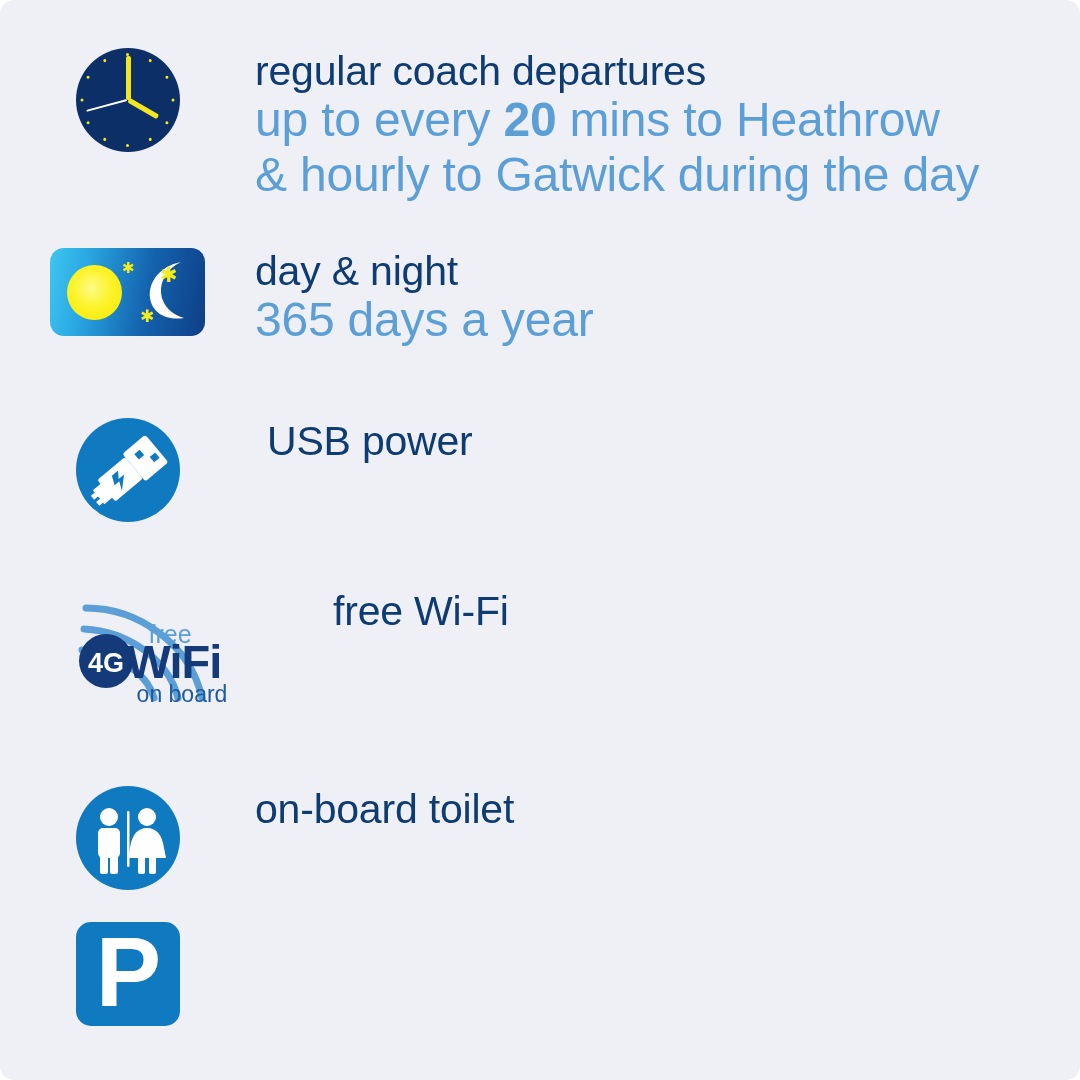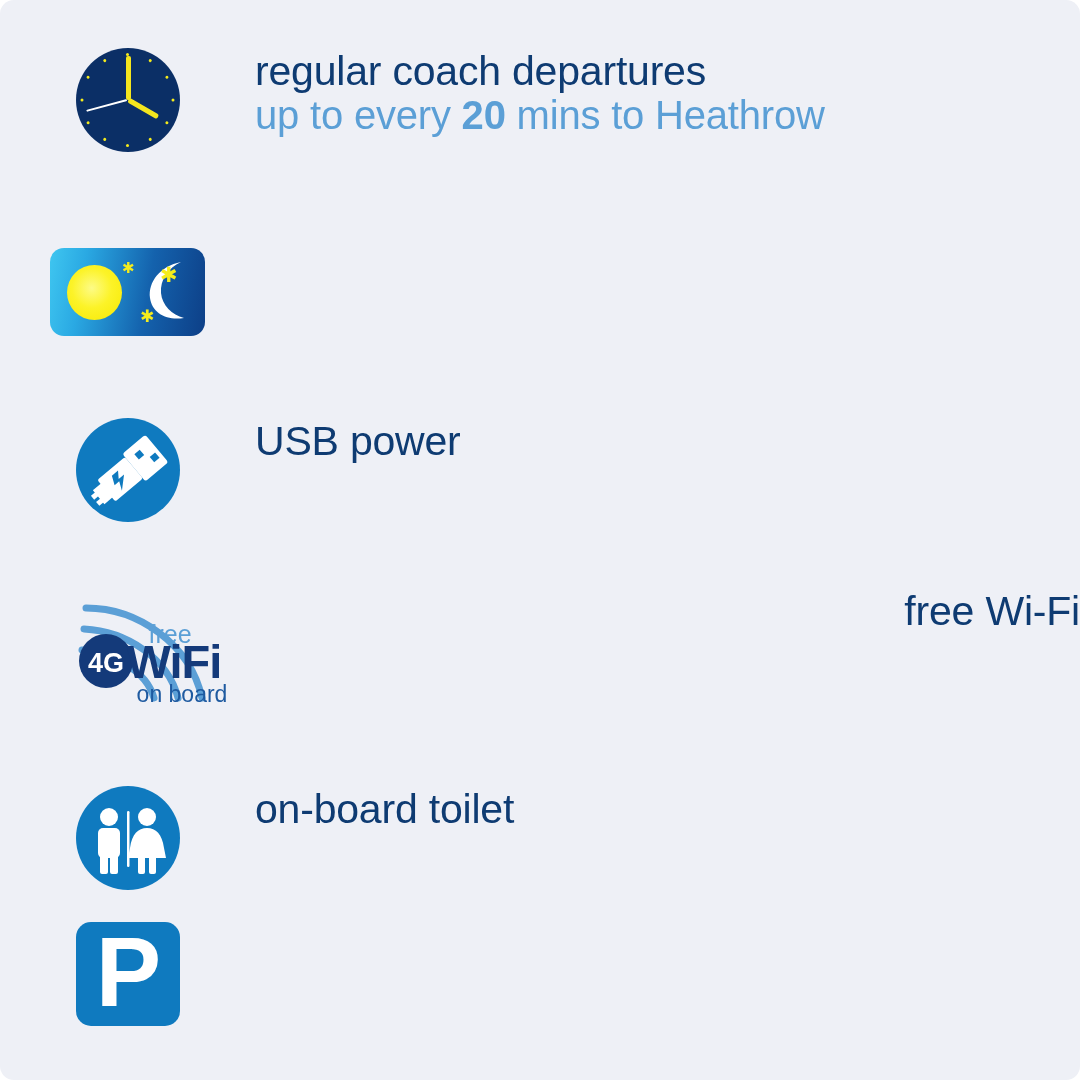--- a/index.html
+++ b/index.html
@@ -43,32 +43,32 @@
     color: #0e3b72;
     font-size: 41px;
     line-height: 1.06;
     font-weight: 400;
     letter-spacing: -0.2px;
     white-space: nowrap;
   }
 
   .subline {
     color: #5b9fd6;
-    font-size: 40px;
+    font-size: 48px;
     line-height: 1.14;
     font-weight: 400;
     letter-spacing: -0.2px;
     white-space: nowrap;
   }
   .subline b { font-weight: 700; color: #5b9fd6; }
 
   
   #row-departures { top: 48px; }
   #row-daynight   { top: 248px; }
-  #row-usb        { top: 418px; }
+  #row-usb        { top: 418px; gap: 12px; }
   #row-wifi       { top: 588px; }
   #row-toilet     { top: 786px; }
   #row-parking    { top: 922px; }
 
   
   .clock {
     width: 104px; height: 104px;
     border-radius: 50%;
     background: #0b2f66;
     position: relative;
@@ -177,34 +177,39 @@
         <span class="tick" style="transform:rotate(300deg)"></span>
         <span class="tick" style="transform:rotate(330deg)"></span>
         <span class="hand second"></span>
         <span class="hand hour"></span>
         <span class="hand minute"></span>
       </div>
     </div>
     <div class="text-cell">
       <div class="headline">regular coach departures</div>
       <div class="subline"><span>up to every </span><b>20</b><span> mins to Heathrow</span></div>
+      <div class="subline">&amp; hourly to Gatwick during the day</div>
     </div>
   </div>
 
   <div class="feature-row" id="row-daynight">
     <div class="icon-cell">
       <div class="daynight">
         <span class="sun"></span>
         <svg class="moon" viewBox="0 0 58 62">
           <path d="M45 2 C24 6 12 22 14 38 C16 53 31 61 48 58 C36 55 26 45 25 33 C24 20 32 8 45 2 Z" fill="#ffffff"></path>
         </svg>
         <span class="star s1">✱</span>
         <span class="star s2">✱</span>
         <span class="star s3">✱</span>
       </div>
+    </div>
+    <div class="text-cell">
+      <div class="headline">day &amp; night</div>
+      <div class="subline">365 days a year</div>
     </div>
   </div>
 
   <div class="feature-row" id="row-usb">
     <div class="icon-cell">
       <div class="round-badge">
         <svg width="104" height="104" viewBox="0 0 104 104">
           <g transform="rotate(-40 52 52)">
             <rect x="22" y="40" width="36" height="28" rx="2" fill="#ffffff"></rect>
             <rect x="58" y="36" width="30" height="36" rx="3" fill="#ffffff"></rect>
@@ -233,21 +238,21 @@
             <path d="M4 62 C36 66 68 82 76 110"></path>
           </g>
           <circle cx="28" cy="73" r="27" fill="#143a7a"></circle>
           <text x="28" y="84" text-anchor="middle" fill="#ffffff" font-family="Liberation Sans, sans-serif" font-size="27" font-weight="700">4G</text>
           <text x="92" y="55" text-anchor="middle" fill="#5b9fd6" font-family="Liberation Sans, sans-serif" font-size="25" font-weight="400">free</text>
           <text x="96" y="90" text-anchor="middle" fill="#143a7a" font-family="Liberation Sans, sans-serif" font-size="47" font-weight="700" letter-spacing="-1">WiFi</text>
           <text x="104" y="114" text-anchor="middle" fill="#1e5aa0" font-family="Liberation Sans, sans-serif" font-size="23" font-weight="400">on board</text>
         </svg>
       </div>
     </div>
-    <div class="text-cell" style="margin-left:-15px;text-align:right;">
+    <div class="text-cell" style="margin-left:-15px;">
       <div class="headline">free Wi-Fi</div>
     </div>
   </div>
 
   <div class="feature-row" id="row-toilet">
     <div class="icon-cell">
       <div class="round-badge">
         <svg width="104" height="104" viewBox="0 0 104 104">
           <g fill="#ffffff">
 

